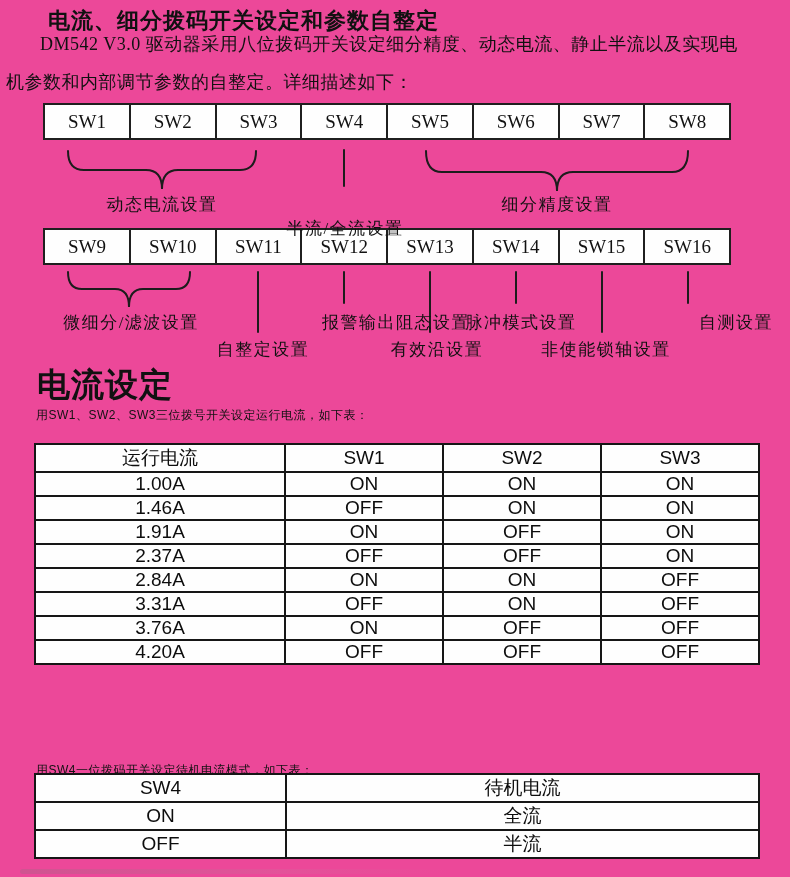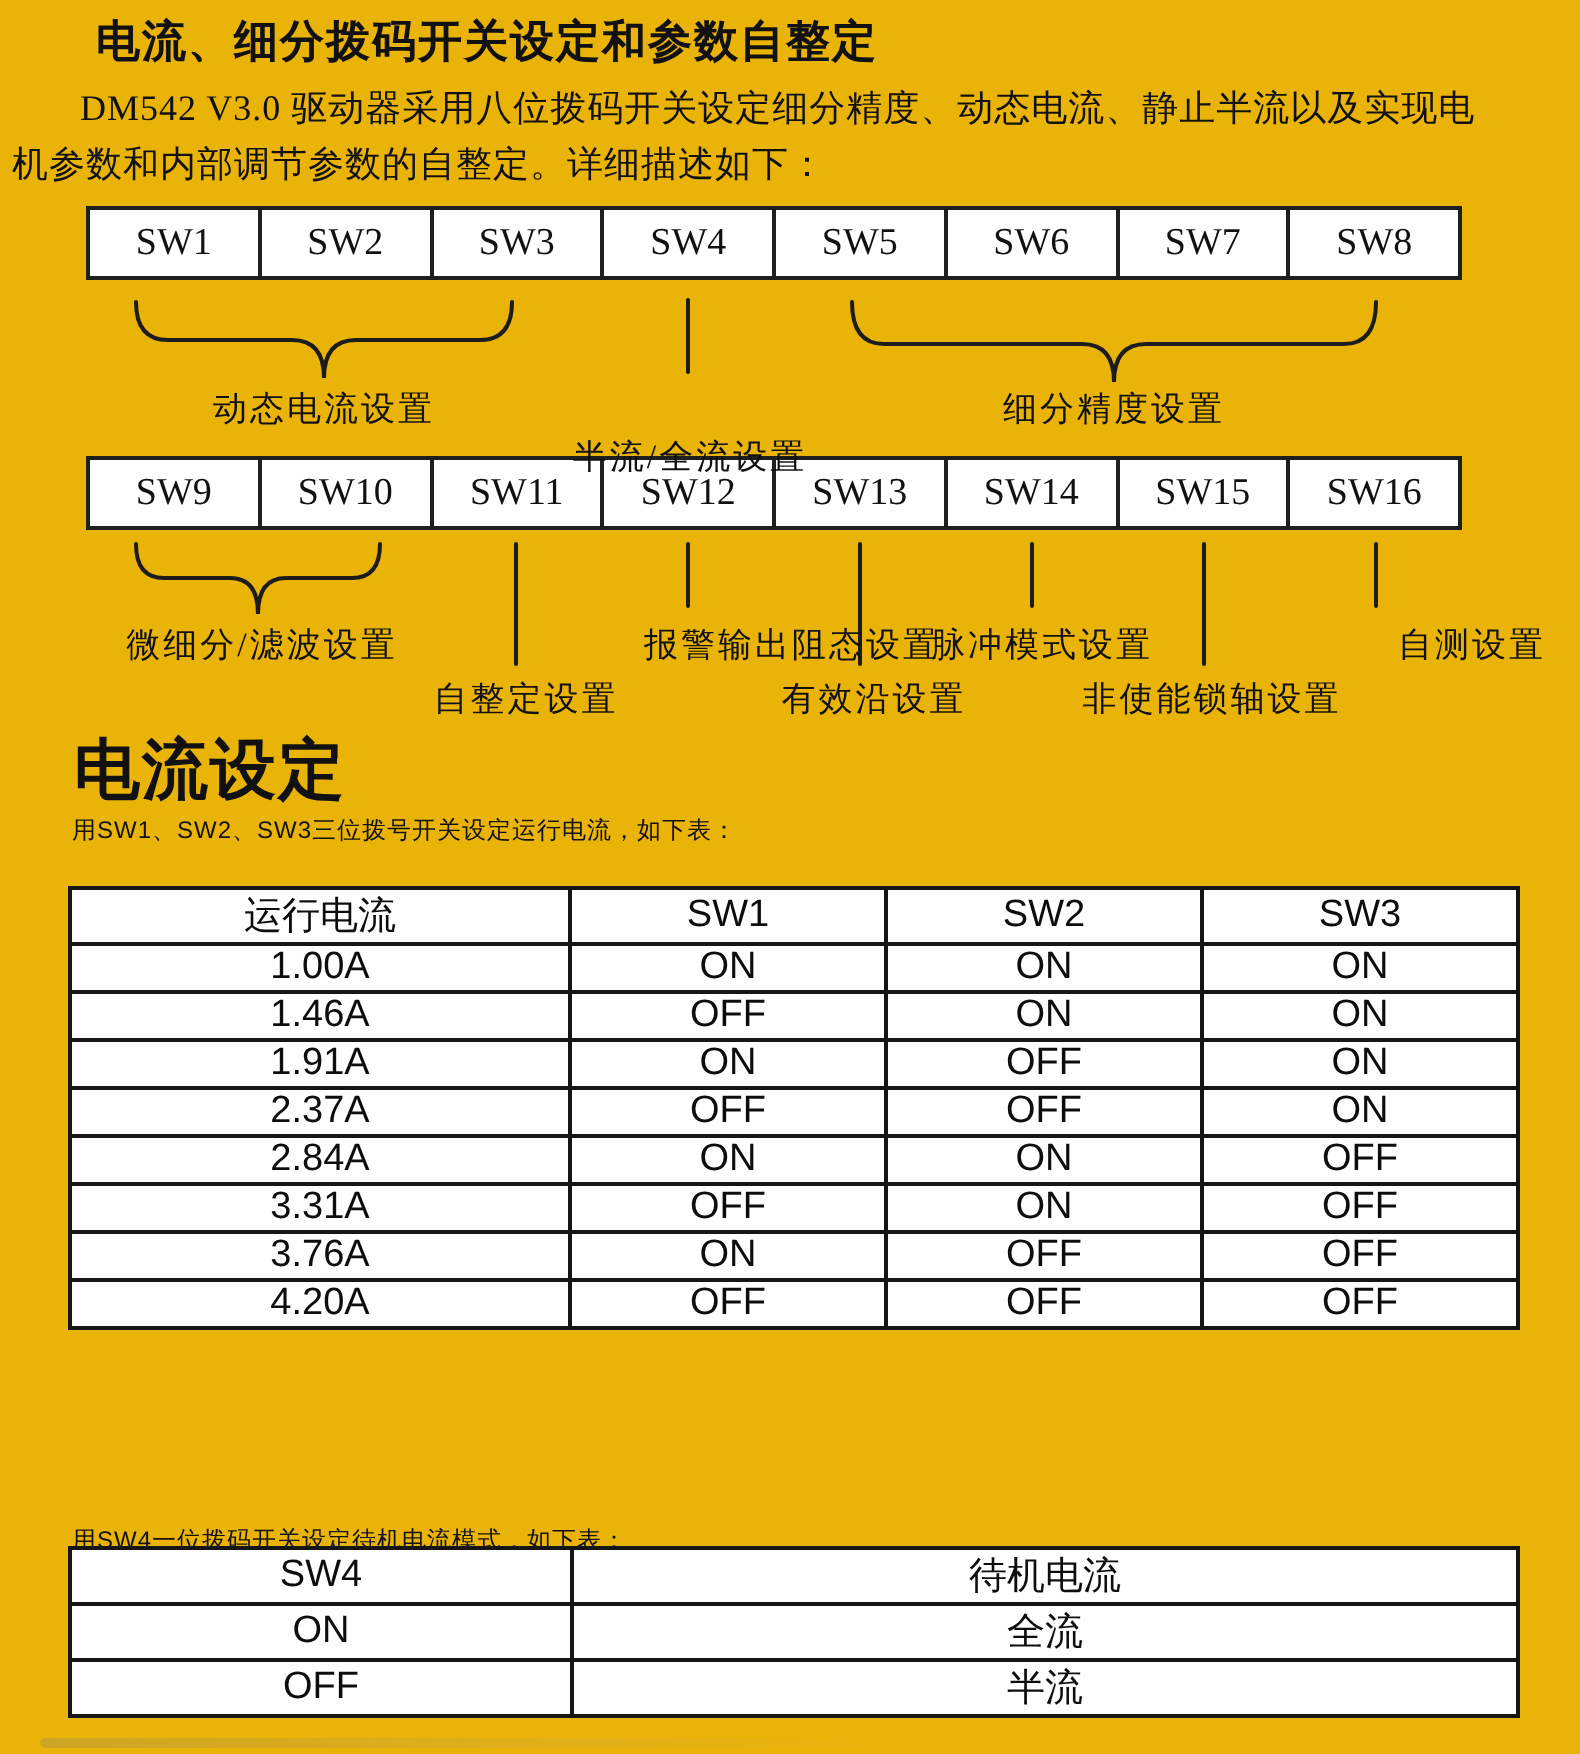--- a/index.html
+++ b/index.html
@@ -1,36 +1,36 @@
 <!DOCTYPE html>
 <html><head>
 <meta charset="utf-8">
 <style>
   * { margin: 0; padding: 0; box-sizing: border-box; }
   html,body { background: #e8e8e8; }
   .page {
     position: relative;
     width: 790px;
     height: 877px;
-    background: #eab308;
+    background: #ec4899;
     overflow: hidden;
     color: #111;
     font-family: "Liberation Sans", sans-serif;
   }
   .doc-title {
     position: absolute; left: 48px; top: 6px;
     font-size: 22px; font-weight: bold; letter-spacing: 1px;
     font-family: "Liberation Sans", sans-serif;
   }
   .intro-line {
     position: absolute;
     font-family: "Liberation Serif", "DejaVu Serif", serif;
     font-size: 18px; letter-spacing: 0.5px; white-space: nowrap;
   }
-  .intro-1 { left: 40px; top: 42px; }
+  .intro-1 { left: 40px; top: 32px; }
   .intro-2 { left: 6px;  top: 70px; }
 
   .sw-row {
     position: absolute; left: 43px; width: 688px; height: 37px;
     display: flex; border: 2px solid #1f1f1f; background: #fefefe;
   }
   .sw-row-1 { top: 103px; }
   .sw-row-2 { top: 228px; }
   .sw-cell {
     flex: 1; display: flex; align-items: center; justify-content: center;

